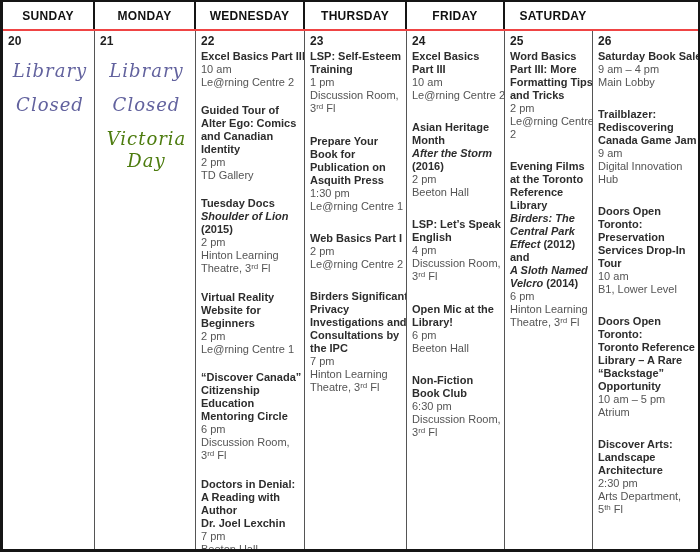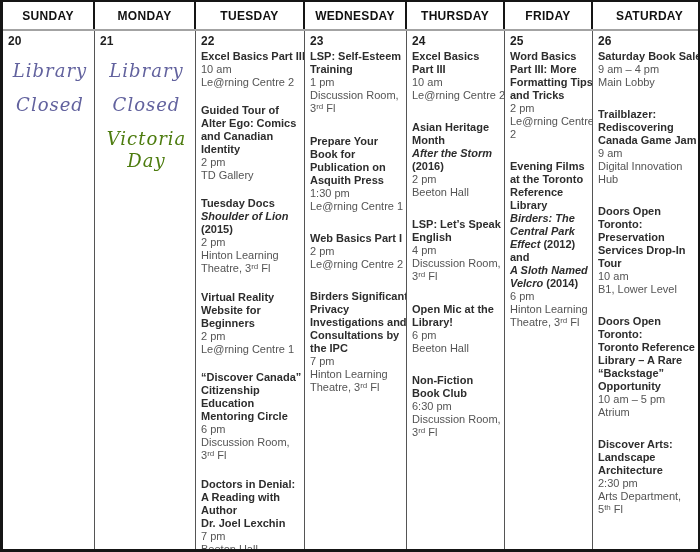--- a/index.html
+++ b/index.html
@@ -9,21 +9,21 @@
     width:700px; height:552px; overflow:hidden;
     font-family:"Liberation Sans", sans-serif;
   }
   .calendar {
     width:700px; height:552px; background:#fff;
     border-top:2px solid #151515; border-left:3px solid #151515; border-right:2px solid #151515;
     display:flex; flex-direction:column;
   }
   .header-row {
     display:grid; grid-template-columns:92px 101px 109px 102px 98px 88px 105px;
-    height:32px; border-bottom:2px solid #a3a3a3;
+    height:32px; border-bottom:2px solid #ef4444;
   }
   .header-cell {
     border-right:2px solid #151515;
     display:flex; align-items:center; justify-content:center;
     font-weight:bold; font-size:12px; color:#111; letter-spacing:0.3px;
   }
   .header-cell:last-child { border-right:none;padding-left:8px; }
   .body-row {
     display:grid; grid-template-columns:92px 101px 109px 102px 98px 88px 105px;
     height:518px;
@@ -55,21 +55,20 @@
   .next-cell:last-child { border-right:none; }
 </style>
 </head>
 <body>
 
 <div class="calendar">
 
   <div class="header-row">
     <div class="header-cell">SUNDAY</div>
     <div class="header-cell">MONDAY</div>
-    <div class="header-cell">TUESDAY</div>
     <div class="header-cell">WEDNESDAY</div>
     <div class="header-cell">THURSDAY</div>
     <div class="header-cell">FRIDAY</div>
     <div class="header-cell">SATURDAY</div>
   </div>
 
   <div class="body-row">
     <div class="day-cell" data-day="0">
       <div class="date">20</div>
     <div class="script-line" style="color: rgb(98, 98, 158);">Library</div>

